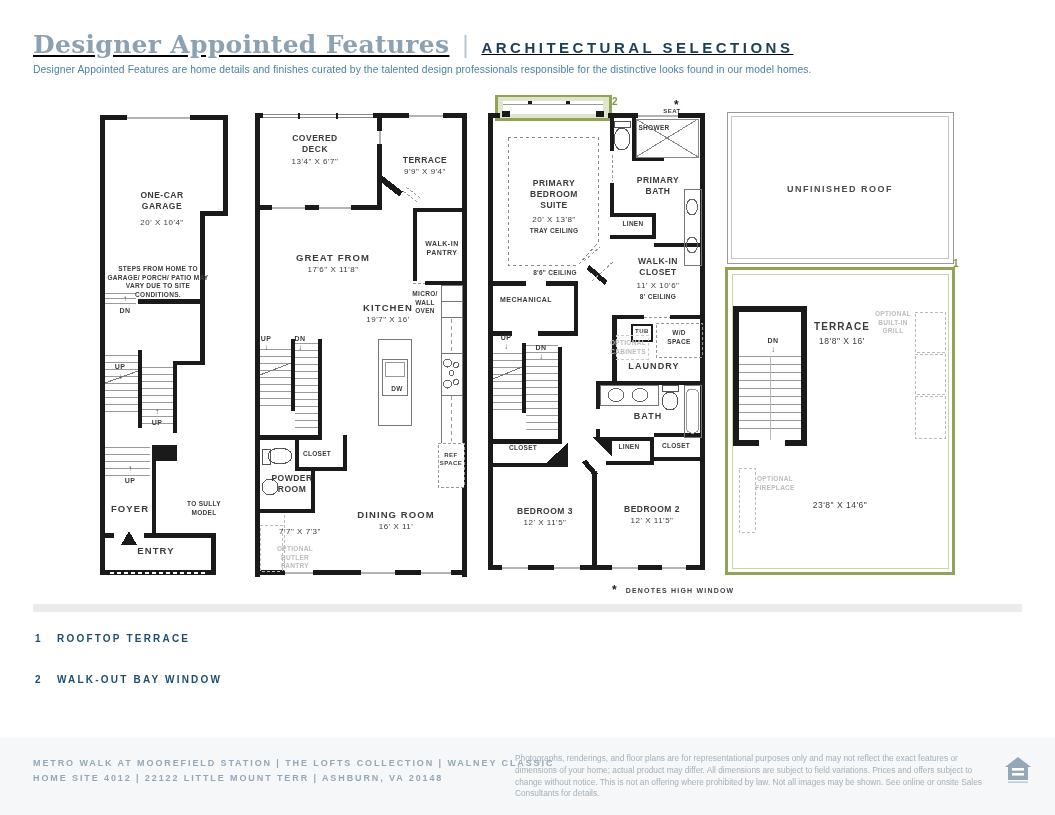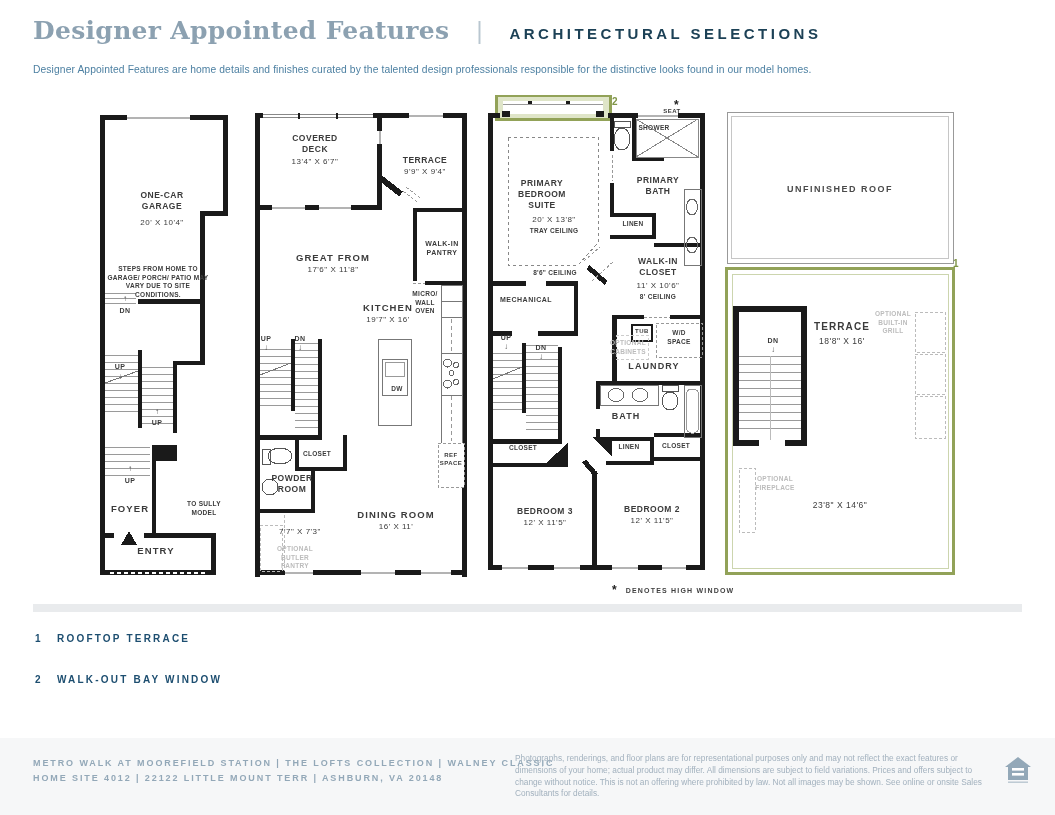--- a/index.html
+++ b/index.html
@@ -1,17 +1,17 @@
 <!DOCTYPE html>
 <html><head>
 <meta charset="utf-8">
 <style>
   html,body{margin:0;padding:0;background:#fff;}
   .page{position:relative;width:1055px;height:815px;background:#ffffff;font-family:"Liberation Sans",sans-serif;overflow:hidden;}
-  .titlerow{position:absolute;left:33px;top:16px;display:flex;align-items:baseline;gap:27px;}
+  .titlerow{position:absolute;left:33px;top:30px;display:flex;align-items:baseline;gap:13px;text-decoration:underline;}
   .title{font-family:"DejaVu Serif","Liberation Serif",serif;font-size:25px;font-weight:600;color:#8ca1b1;letter-spacing:.3px;}
   .sep{color:#b9c6d0;font-size:23px;font-weight:300;}
   .tag{color:#1c4156;font-size:15px;letter-spacing:3.5px;font-weight:600;}
   .desc{position:absolute;left:33px;top:64px;font-size:10.3px;color:#4d80a2;letter-spacing:.1px;margin:0;}
   .plan{position:absolute;}
   .plan svg{position:absolute;left:0;top:0;}
   .lbl{position:absolute;transform:translateX(-50%);text-align:center;font-size:8.5px;font-weight:600;color:#3b3b3b;letter-spacing:.5px;line-height:1.32;white-space:nowrap;}
   .wrap{white-space:normal;}
   .dims{font-weight:500;font-size:8px;}
   .tiny{font-size:6.5px;letter-spacing:.3px;}
@@ -266,39 +266,39 @@
         <ellipse cx="152" cy="300" rx="8" ry="6.5" fill="none" stroke="#666"></ellipse>
       <rect x="174" y="290" width="16" height="6" fill="none" stroke="#555"></rect>
         <ellipse cx="182" cy="306" rx="8" ry="9" fill="none" stroke="#555"></ellipse>
       <rect x="196" y="290" width="17" height="52" fill="none" stroke="#777"></rect>
         <rect x="198.5" y="294" width="12" height="44" rx="5" fill="none" stroke="#999"></rect>
     </svg>
     <span class="marker" style="left:124px;top:1px">2</span>
     <span class="star" style="left:186px;top:4px">*</span>
     <div class="lbl t6" style="left:184px;top:13px">SEAT</div>
     <div class="lbl tiny" style="left:166px;top:29px">SHOWER</div>
-    <div class="lbl wrap" style="left:54px;top:83px;width:74px">PRIMARY BEDROOM SUITE</div>
+    <div class="lbl wrap" style="left:66px;top:83px;width:74px">PRIMARY BEDROOM SUITE</div>
     <div class="lbl dims" style="left:66px;top:120px">20' X 13'8"</div>
     <div class="lbl tiny" style="left:66px;top:132px">TRAY CEILING</div>
     <div class="lbl tiny" style="left:67px;top:174px">8'6" CEILING</div>
     <div class="lbl wrap" style="left:170px;top:80px;width:54px">PRIMARY BATH</div>
     <div class="lbl tiny" style="left:145px;top:125px">LINEN</div>
     <div class="lbl wrap" style="left:170px;top:161px;width:60px">WALK-IN CLOSET</div>
     <div class="lbl dims" style="left:170px;top:186px">11' X 10'6"</div>
     <div class="lbl tiny" style="left:170px;top:198px">8' CEILING</div>
     <div class="lbl t7" style="left:38px;top:200px">MECHANICAL</div>
     <div class="lbl t7" style="left:18px;top:238px">UP</div>
     <span class="arr" style="left:18px;top:248px">↓</span>
     <div class="lbl t7" style="left:53px;top:248px">DN</div>
     <span class="arr" style="left:53px;top:258px">↓</span>
     <div class="lbl t6" style="left:154px;top:233px">TUB</div>
     <div class="lbl wrap tiny" style="left:191px;top:234px;width:34px">W/D SPACE</div>
     <div class="lbl wrap tiny opt" style="left:140px;top:244px;width:56px">OPTIONAL CABINETS</div>
     <div class="lbl room" style="left:166px;top:266px;font-size:9px">LAUNDRY</div>
-    <div class="lbl room" style="left:138px;top:316px;font-size:9px">BATH</div>
+    <div class="lbl room" style="left:160px;top:316px;font-size:9px">BATH</div>
     <div class="lbl tiny" style="left:35px;top:349px">CLOSET</div>
     <div class="lbl tiny" style="left:141px;top:348px">LINEN</div>
     <div class="lbl tiny" style="left:188px;top:347px">CLOSET</div>
     <div class="lbl" style="left:57px;top:411px">BEDROOM 3</div>
     <div class="lbl dims" style="left:57px;top:423px">12' X 11'5"</div>
     <div class="lbl" style="left:164px;top:409px">BEDROOM 2</div>
     <div class="lbl dims" style="left:164px;top:421px">12' X 11'5"</div>
   </section>
 
   <section class="plan" style="left:725px;top:110px;width:233px;height:467px">

